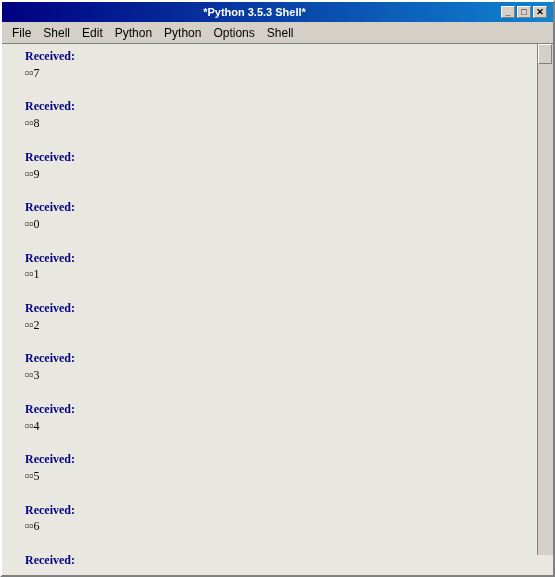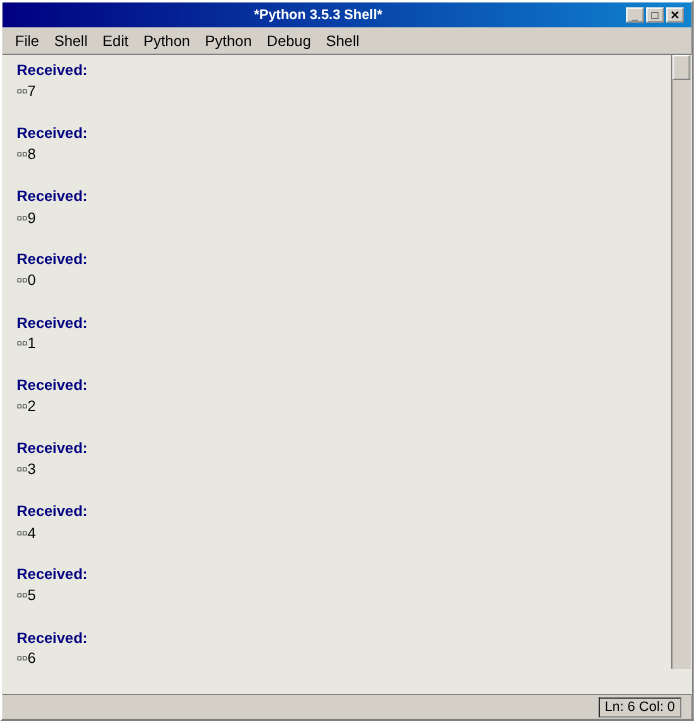--- a/index.html
+++ b/index.html
@@ -89,23 +89,23 @@
       flex: 1;
       background: #e8e8e0;
       overflow: hidden;
       display: flex;
       flex-direction: column;
       position: relative;
     }
 
     .shell-output {
       flex: 1;
-      padding: 4px 11px;
+      padding: 4px 23px;
       overflow-y: auto;
-      font-family: Liberation Sans, sans-serif;
+      font-family: Liberation Serif, serif;
       font-size: 12px;
       color: #000000;
       background: #e8e8e0;
       line-height: 1.4;
     }
 
     .output-line {
       display: block;
     }
 
@@ -176,31 +176,28 @@
       <div class="title-bar-btn">✕</div>
     </div>
   </div>
 
   <div class="menu-bar">
     <div class="menu-item">File</div>
     <div class="menu-item">Shell</div>
     <div class="menu-item">Edit</div>
     <div class="menu-item">Python</div>
     <div class="menu-item">Python</div>
-    <div class="menu-item">Debug</div>
+    <div class="menu-item">Options</div>
     <div class="menu-item">Shell</div>
   </div>
 
   <div class="content-area">
     <div class="shell-output" id="shell-output">
       
     <span class="output-line received-label">Received:</span><span class="output-line received-value">▫▫7</span><br><span class="output-line received-label">Received:</span><span class="output-line received-value">▫▫8</span><br><span class="output-line received-label">Received:</span><span class="output-line received-value">▫▫9</span><br><span class="output-line received-label">Received:</span><span class="output-line received-value">▫▫0</span><br><span class="output-line received-label">Received:</span><span class="output-line received-value">▫▫1</span><br><span class="output-line received-label">Received:</span><span class="output-line received-value">▫▫2</span><br><span class="output-line received-label">Received:</span><span class="output-line received-value">▫▫3</span><br><span class="output-line received-label">Received:</span><span class="output-line received-value">▫▫4</span><br><span class="output-line received-label">Received:</span><span class="output-line received-value">▫▫5</span><br><span class="output-line received-label">Received:</span><span class="output-line received-value">▫▫6</span><br><span class="output-line received-label">Received:</span><br><br><br></div>
 
     <div class="scrollbar-area">
       <div class="scrollbar-thumb"></div>
     </div>
   </div>
 
-  <div class="status-bar">
-    <div class="status-section">Ln: 6  Col: 0</div>
-  </div>
 
 </div>
 
 </body></html>

